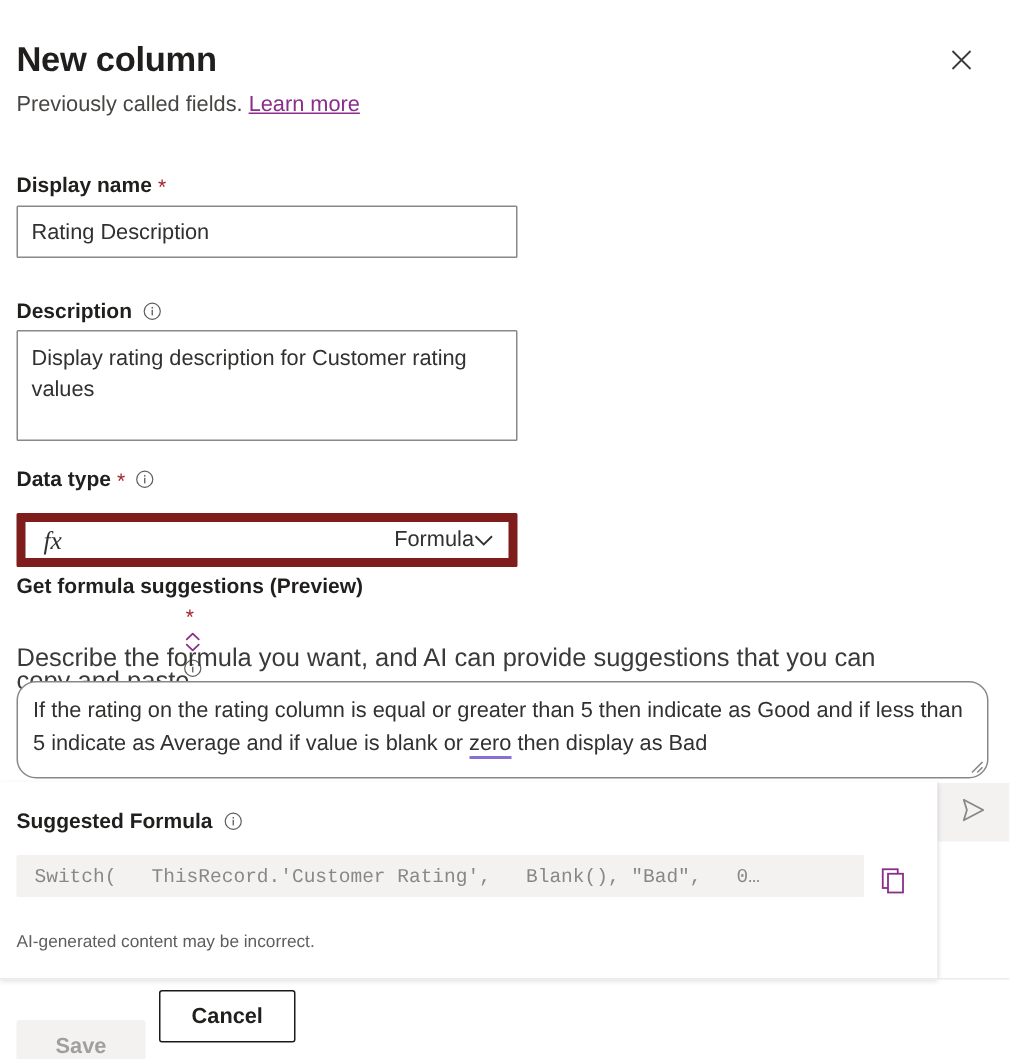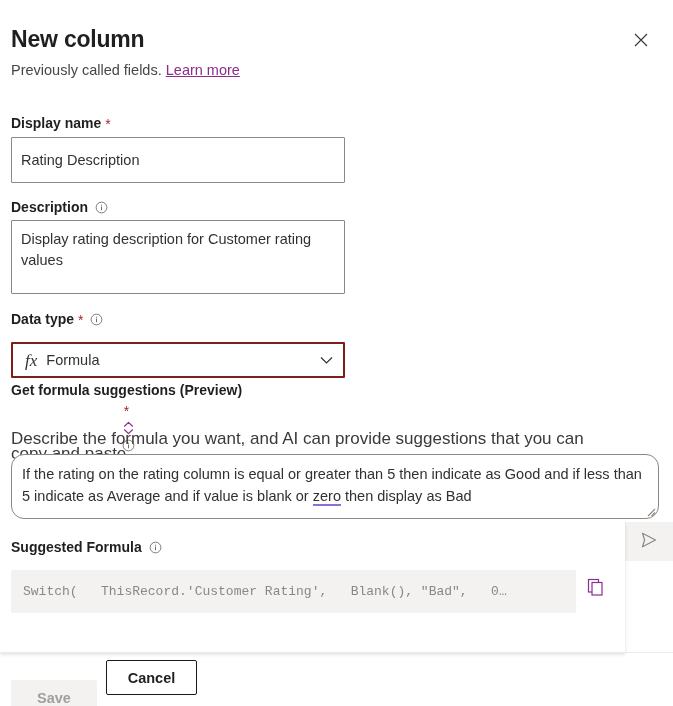--- a/index.html
+++ b/index.html
@@ -125,27 +125,28 @@
     padding: 8px 9px;
     outline: none;
     resize: none;
     border-radius: 1px;
   }
 
   
   .dd {
     position: absolute;
     box-sizing: border-box;
-    border: 2px solid #7f1d1d;
+    border: 6px solid #7f1d1d;
     background: #ffffff;
     display: flex;
     align-items: center;
     padding: 0 10px 0 12px;
     cursor: pointer;
     border-radius: 1px;
+    text-align: right;
   }
   .dd .fx {
     font-family: "Liberation Serif", serif;
     font-style: italic;
     font-size: 17px;
     color: #323130;
     margin-right: 9px;
     line-height: 1;
   }
   .dd .dd-val {
@@ -293,21 +294,21 @@
       <svg width="14" height="14" viewBox="0 0 14 14" aria-hidden="true">
         <path d="M1 1 L13 13 M13 1 L1 13" stroke="#3b3a39" stroke-width="1.2" fill="none"></path>
       </svg>
     </span>
   </button>
 
   <div class="field-label" style="left:11px; top:114px;">
     <span>Display name</span>
     <span class="req-star">*</span>
   </div>
-  <input class="txt-input" style="left: 11px; top: 137px; width: 334px; height: 46px;" value="Rating Description">
+  <input class="txt-input" style="left: 11px; top: 137px; width: 334px; height: 35px;" value="Rating Description">
 
   <div class="field-label" style="left:11px; top:198px;">
     <span>Description</span>
     <span class="info-icon">
       <svg width="13" height="13" viewBox="0 0 16 16" aria-hidden="true">
         <circle cx="8" cy="8" r="6.6" fill="none" stroke="#605e5c" stroke-width="1"></circle>
         <rect x="7.45" y="6.8" width="1.1" height="4.6" fill="#605e5c"></rect>
         <rect x="7.45" y="4.5" width="1.1" height="1.3" fill="#605e5c"></rect>
       </svg>
     </span>
@@ -378,30 +379,31 @@
     <span>Suggested Formula</span>
     <span class="info-icon">
       <svg width="13" height="13" viewBox="0 0 16 16" aria-hidden="true">
         <circle cx="8" cy="8" r="6.6" fill="none" stroke="#605e5c" stroke-width="1"></circle>
         <rect x="7.45" y="6.8" width="1.1" height="4.6" fill="#605e5c"></rect>
         <rect x="7.45" y="4.5" width="1.1" height="1.3" fill="#605e5c"></rect>
       </svg>
     </span>
   </div>
 
-  <div class="formula-box" style="left:11px; top:570px; width:565px; height:43px;text-align:right;">Switch(   ThisRecord.'Customer Rating',   Blank(), "Bad",   0…</div>
+  <div class="formula-box" style="left:11px; top:570px; width:565px; height:28px;text-align:right;">Switch(   ThisRecord.'Customer Rating',   Blank(), "Bad",   0…</div>
 
   <button class="copy-btn" style="left:583px; top:576px; width:24px; height:24px;">
     <span>
       <svg width="19" height="19" viewBox="0 0 19 19" aria-hidden="true">
         <rect x="2.5" y="2.5" width="10" height="12.5" fill="none" stroke="#8b2d8b" stroke-width="1.2"></rect>
         <rect x="6" y="5.5" width="10" height="12.5" fill="#ffffff" stroke="#8b2d8b" stroke-width="1.2"></rect>
       </svg>
     </span>
   </button>
 
+  <div class="disclaimer" style="left:11px; top:621px;">AI-generated content may be incorrect.</div>
 
   <div class="footer-sep"></div>
 
   <button class="btn btn-save" style="left:11px; top:660px; width:86px; height:35px;margin-top:20px;">Save</button>
   <button class="btn btn-cancel" style="left:106px; top:660px; width:91px; height:35px;">Cancel</button>
 
 </div>
 
 </body></html>

